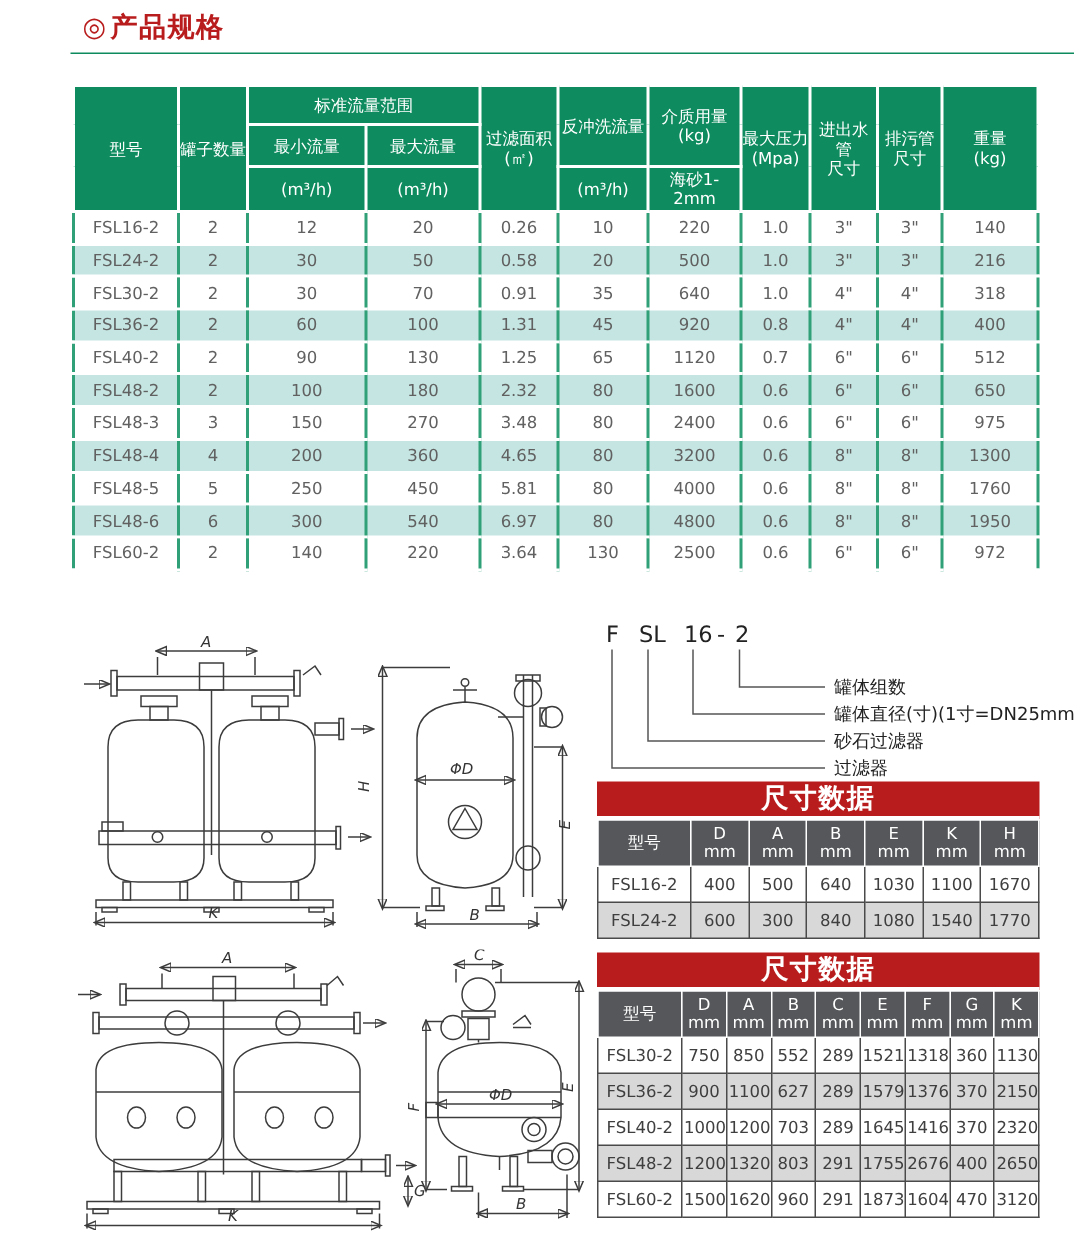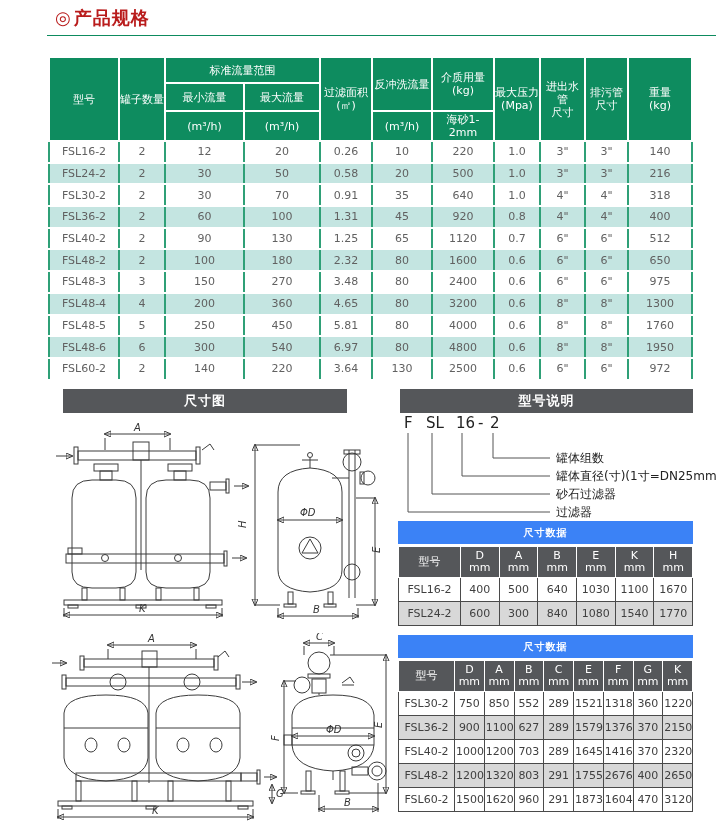--- a/index.html
+++ b/index.html
@@ -32,21 +32,21 @@
   
   #model-svg{position:absolute;left:398px;top:412px;}
   #model-svg text{fill:#222;stroke:none;}
   #model-svg .code{font-size:15px;}
   #model-svg .lbl{font-size:12px;}
   #model-svg polyline{fill:none;stroke:#555;stroke-width:1;}
   
   .dim-block{position:absolute;width:295px;}
   #dim-small{left:398px;top:521px;}
   #dim-large{left:398px;top:635px;}
-  .dim-title{height:23px;line-height:23px;background:#3b82f6;color:#fff;font-size:10px;
+  .dim-title{height:23px;line-height:23px;background:#b91c1c;color:#fff;font-size:18px;
              font-weight:bold;text-align:center;letter-spacing:1px;border-bottom:2px solid #fff;}
   .dim-table{width:100%;table-layout:fixed;border:1px solid #3b3b3b;}
   .dim-table th{background:#55575a;color:#fff;font-size:11px;font-weight:normal;
                 border:1px solid #fff;white-space:pre-line;line-height:12px;height:28px;}
   .dim-table td{font-size:11px;color:#3f3f3f;text-align:center;border:1px solid #4a4a4a;height:21px;}
   .dim-table tbody tr:nth-child(even) td{background:#d8d8d8;}
   
   .drawing{position:absolute;}
   #drawing1{left:50px;top:420px;}
   #drawing2{left:46px;top:633px;}
@@ -246,22 +246,20 @@
           <td>130</td>
           <td>2500</td>
           <td>0.6</td>
           <td>6"</td>
           <td>6"</td>
           <td>972</td>
         </tr>
       </tbody>
   </table>
 
-  <div class="section-bar" id="bar-dim">尺寸图</div>
-  <div class="section-bar" id="bar-model">型号说明</div>
 
   <svg class="drawing" id="drawing1" width="340" height="200" viewBox="0 0 340 200">
     <defs>
       <marker id="ar1" markerWidth="8" markerHeight="8" refX="6" refY="3" orient="auto-start-reverse" markerUnits="userSpaceOnUse">
         <path d="M0,0 L7,3 L0,6 Z" fill="#3c3c3c" stroke="none"></path>
       </marker>
     </defs>
 
     <line x1="55" y1="14" x2="120" y2="14" marker-start="url(#ar1)" marker-end="url(#ar1)"></line>
     <line x1="55" y1="18" x2="55" y2="30"></line>
@@ -520,21 +518,21 @@
       <tbody>
           <tr>
             <td>FSL30-2</td>
             <td>750</td>
             <td>850</td>
             <td>552</td>
             <td>289</td>
             <td>1521</td>
             <td>1318</td>
             <td>360</td>
-            <td>1220</td>
+            <td>1130</td>
           </tr>
           <tr>
             <td>FSL36-2</td>
             <td>900</td>
             <td>1100</td>
             <td>627</td>
             <td>289</td>
             <td>1579</td>
             <td>1376</td>
             <td>370</td>

